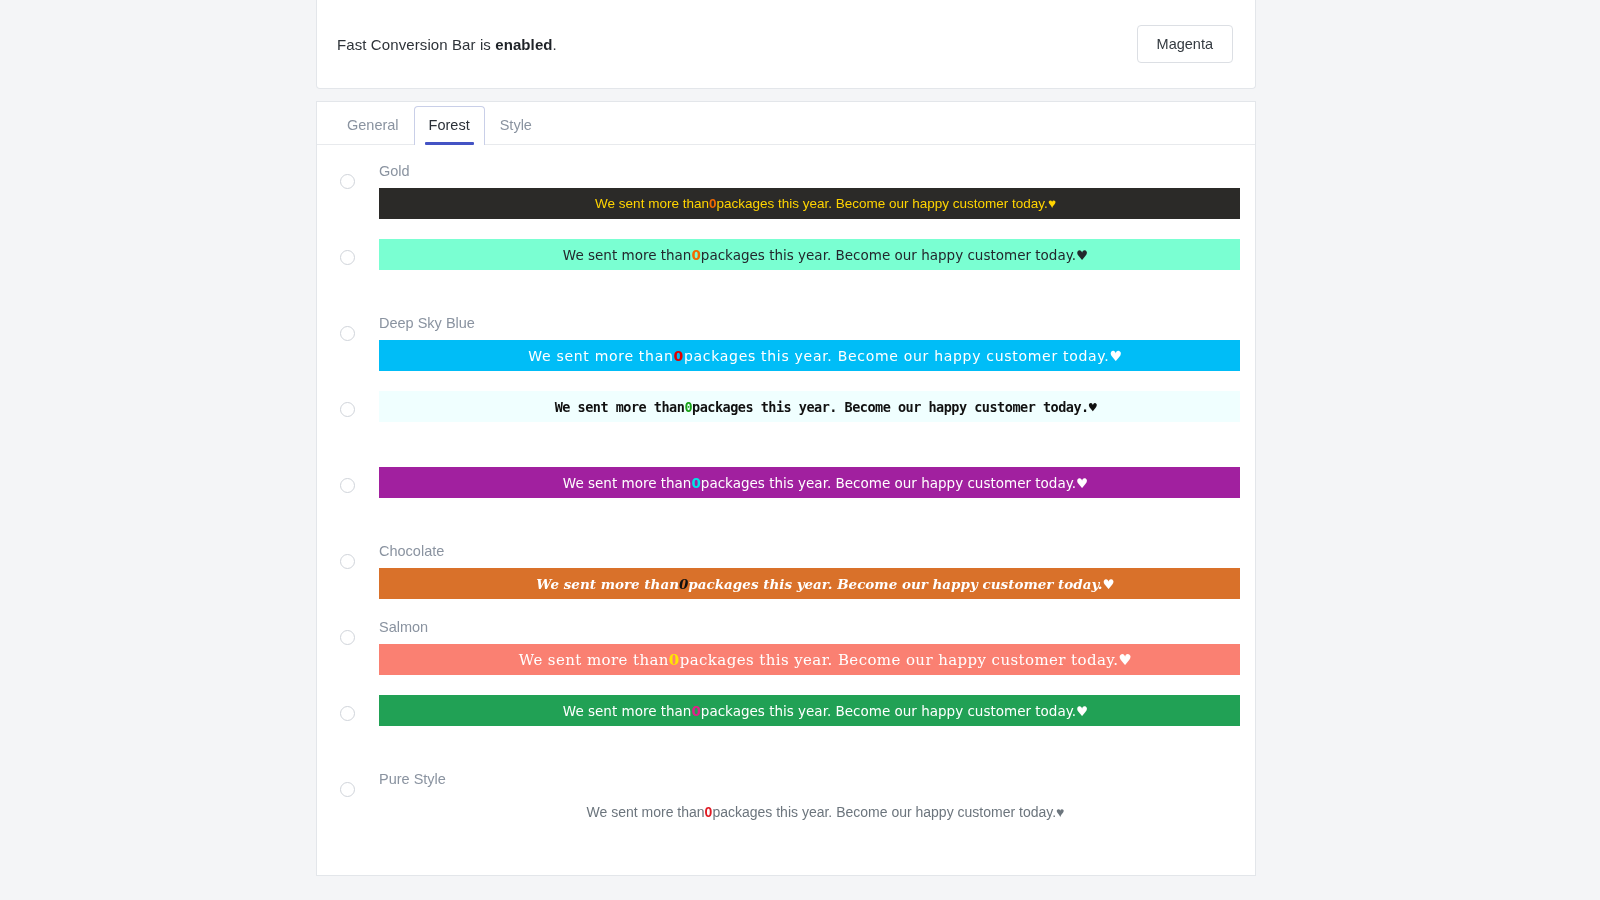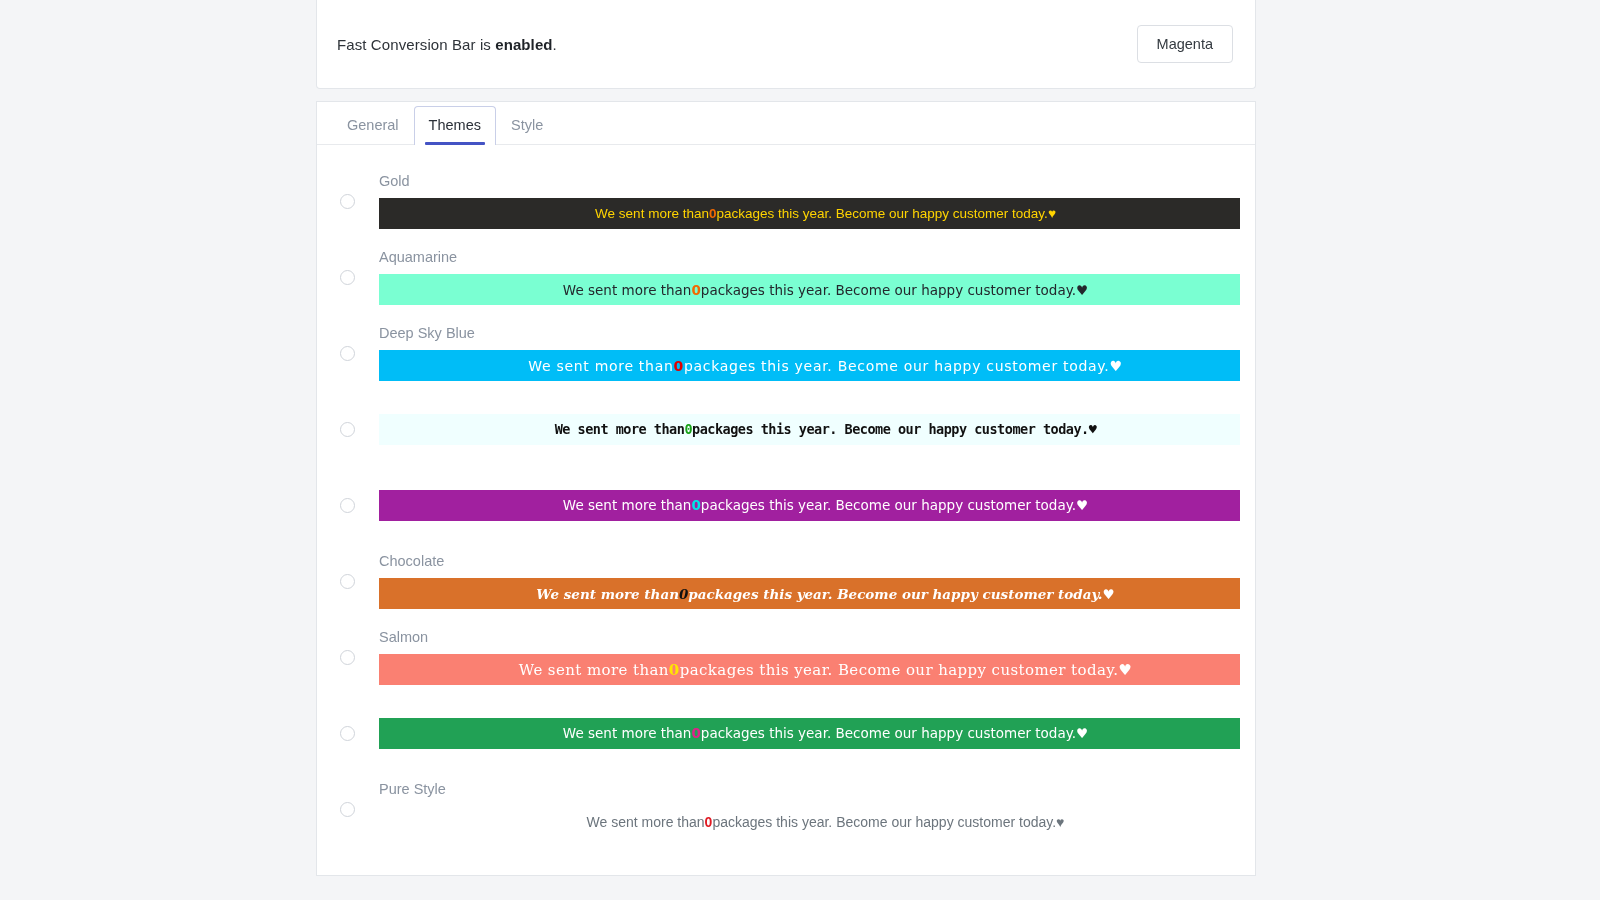--- a/index.html
+++ b/index.html
@@ -98,21 +98,21 @@
     border-radius: 1px;
   }
 
   
   .theme-list {
     padding: 18px 15px 28px 15px;
   }
   .theme-row {
     position: relative;
     display: flex;
-    align-items: center;
+    align-items: flex-start;
     min-height: 76px;
   }
   .radio-wrap {
     width: 47px;
     flex: 0 0 47px;
     display: flex;
     align-items: center;
     justify-content: flex-start;
     padding-left: 8px;
     height: 36px;
@@ -182,21 +182,21 @@
     <div class="status-card">
       <div class="status-text">
         <span>Fast Conversion Bar is </span><b>enabled</b><span>.</span>
       </div>
       <button class="disable-btn">Magenta</button>
     </div>
 
     <div class="tabs-card">
       <div class="tabs-bar">
         <div class="tab">General</div>
-        <div class="tab active">Themes</div>
+        <div class="tab active">Forest</div>
         <div class="tab">Style</div>
       </div>
 
       <div class="theme-list" id="theme-list">
           <div class="theme-row">
             <div class="radio-wrap">
               <span class="radio"></span>
             </div>
             <div class="theme-main">
               <div class="theme-label">Gold</div>
@@ -206,21 +206,20 @@
                 <span> packages this year. Become our happy customer today. </span>
                 <span>♥</span>
               </div>
             </div>
           </div>
           <div class="theme-row">
             <div class="radio-wrap">
               <span class="radio"></span>
             </div>
             <div class="theme-main">
-              <div class="theme-label">Aquamarine</div>
               <div class="bar t-aqua">
                 <span>We sent more than </span>
                 <span class="num">0</span>
                 <span> packages this year. Become our happy customer today. </span>
                 <span>♥</span>
               </div>
             </div>
           </div>
           <div class="theme-row">
             <div class="radio-wrap">

